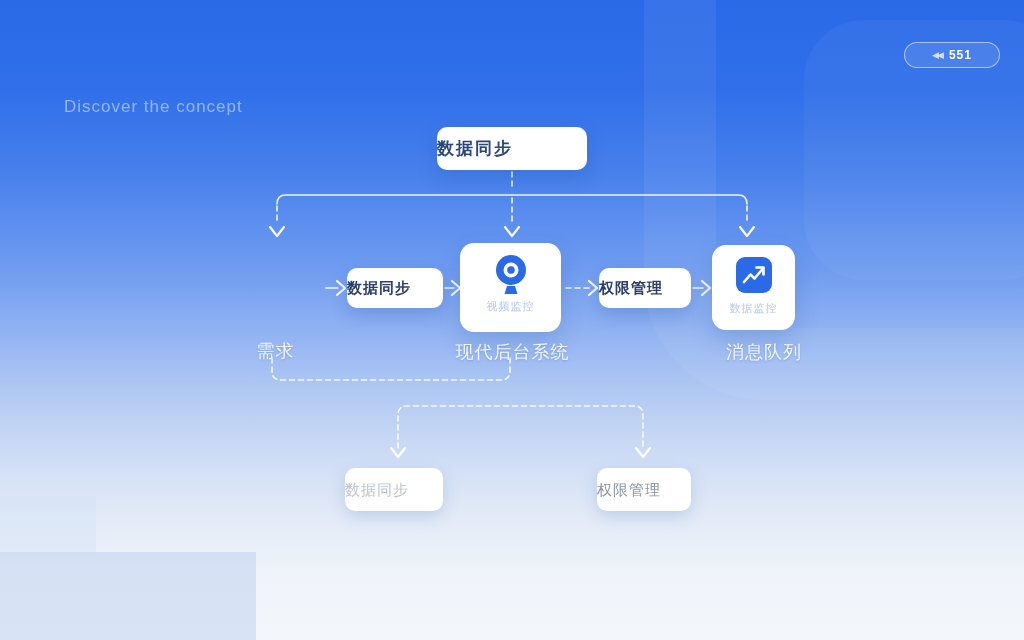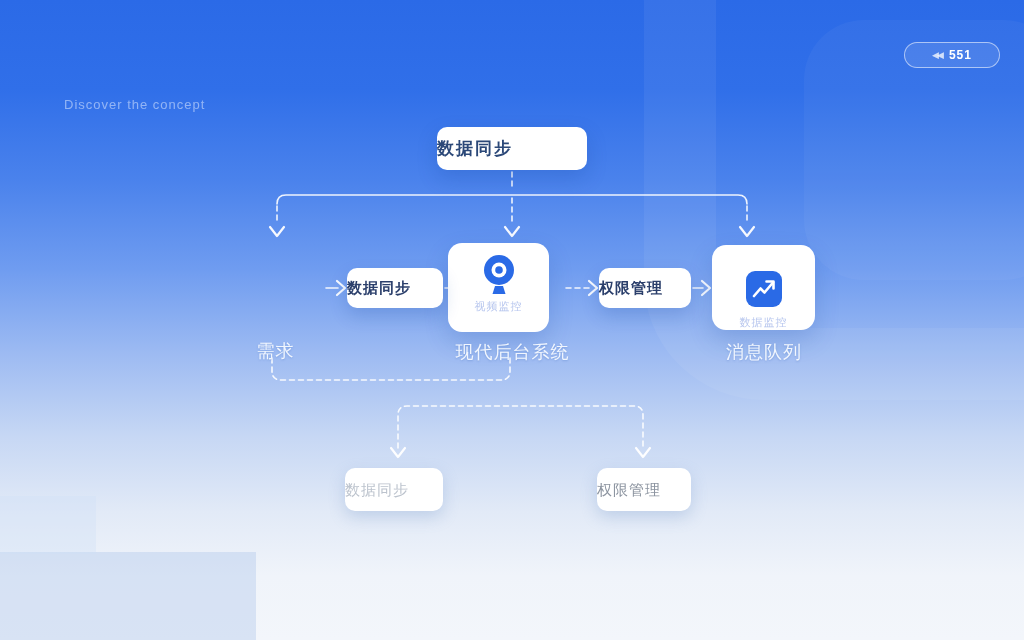--- a/index.html
+++ b/index.html
@@ -28,21 +28,21 @@
   .deco-block-b { position:absolute; left:0; bottom:86px; width:96px; height:58px;
     background:rgba(205,223,245,0.35); }
 
   .title {
     position:absolute; left:63px; top:48px;
     font-size:33px; font-weight:800; letter-spacing:2px; color:#ffffff;
     text-shadow:0 2px 4px rgba(10,50,140,0.25);
   }
   .subtitle {
     position:absolute; left:64px; top:97px;
-    font-size:13px; letter-spacing:1px; color:rgba(222,234,255,0.55);
+    font-size:17px; letter-spacing:1px; color:rgba(222,234,255,0.55);
   }
   .badge {
     position:absolute; left:904px; top:42px; width:96px; height:26px;
     border:1px solid rgba(255,255,255,0.55); border-radius:13px;
     background:rgba(255,255,255,0.10);
     display:flex; align-items:center; justify-content:center; gap:7px;
     color:#fff; cursor:pointer;
   }
   .badge .rw { font-size:9px; color:rgba(255,255,255,0.75); letter-spacing:-2px; }
   .badge .lbl { font-size:12px; font-weight:600; letter-spacing:1px; }
@@ -62,22 +62,22 @@
   }
   .pill.p1 { left:347px; width:96px; }
   .pill.p2 { left:599px; width:92px; }
 
   .card {
     position:absolute; background:#fff; border-radius:14px;
     box-shadow:0 10px 24px rgba(20,70,160,0.20);
     display:flex; flex-direction:column; align-items:center;
   }
   .card.c1 { left:228px; top:245px; width:95px;  height:85px; }
-  .card.c2 { left:448px; top:243px; width:101px; height:89px; }
-  .card.c3 { left:712px; top:245px; width:103px; height:85px;justify-content:flex-end; }
+  .card.c2 { left:460px; top:243px; width:101px; height:89px; }
+  .card.c3 { left:712px; top:245px; width:83px; height:85px; }
   .card .icon-wrap { margin-top:11px; height:42px; display:flex; align-items:flex-start; justify-content:center; }
   .card .card-label { margin-top:3px; font-size:11px; color:#b7c6ee; letter-spacing:1px; }
 
   .caption {
     position:absolute; text-align:center; font-size:18px; letter-spacing:1px;
     color:rgba(247,250,255,0.95); text-shadow:0 1px 2px rgba(40,90,180,0.25);
   }
   .caption.cap1 { left:228px; top:339px; width:95px; }
   .caption.cap2 { left:447px; top:340px; width:131px; }
   .caption.cap3 { left:705px; top:340px; width:118px;font-family:Liberation Mono, monospace; }

